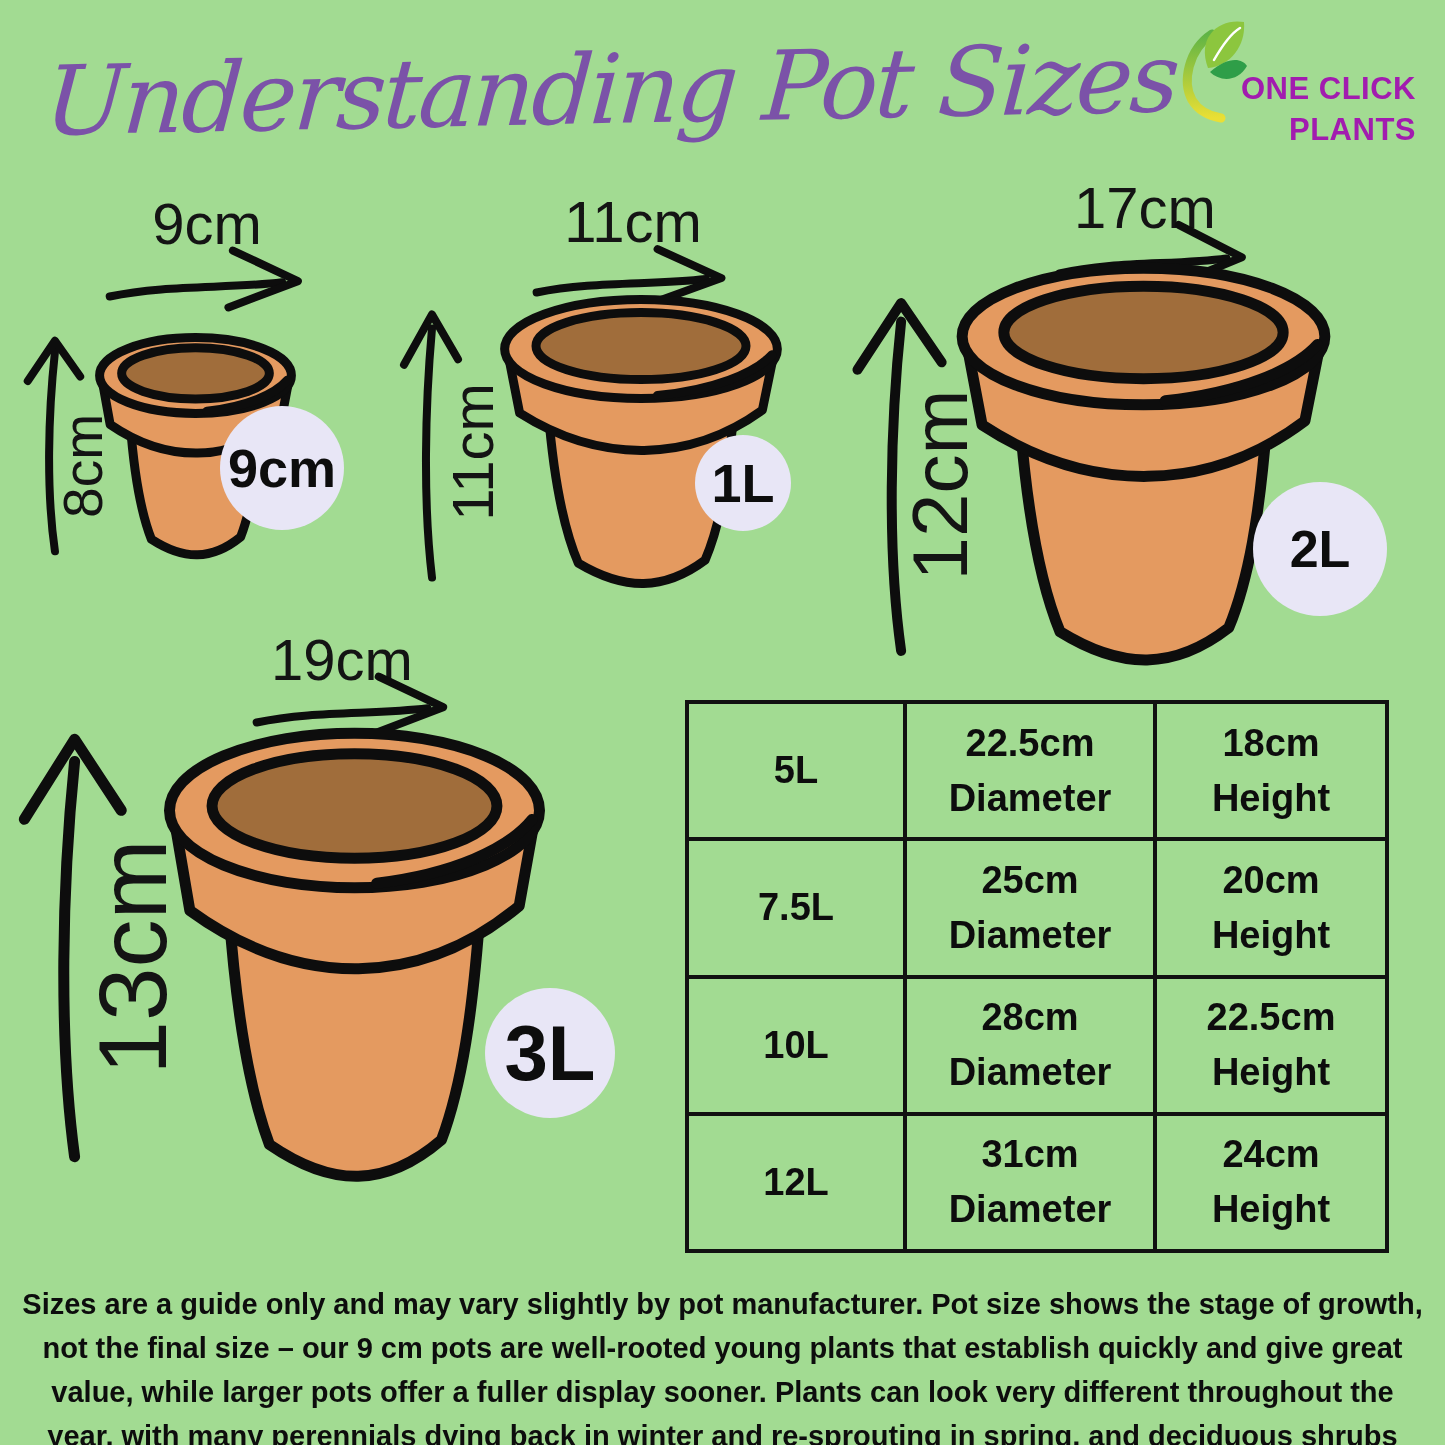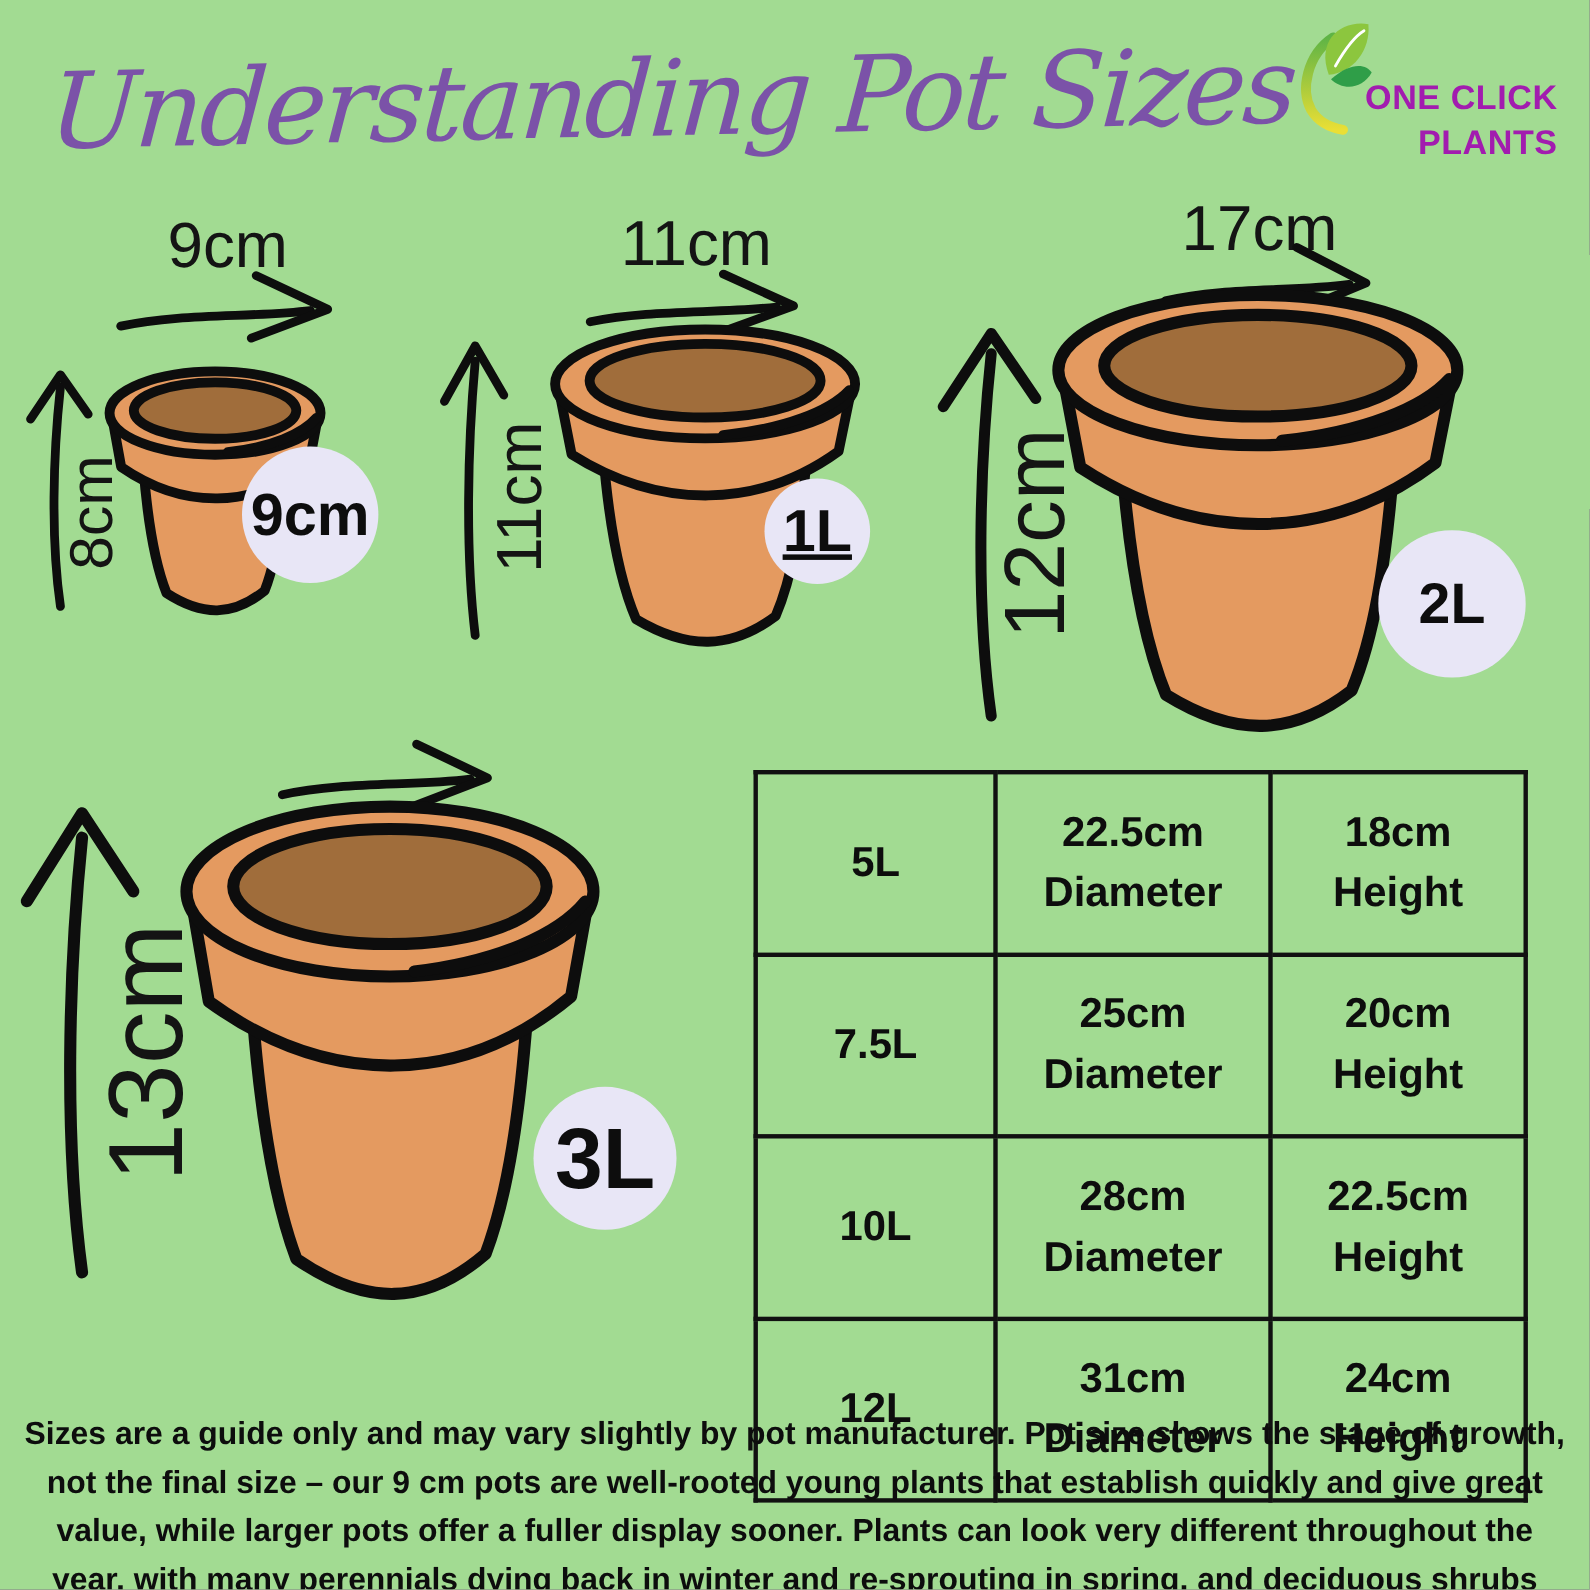--- a/index.html
+++ b/index.html
@@ -62,27 +62,27 @@
   .p3{left:944px; top:222px; width:399px; height:458px; stroke-width:11px;}
   .p4{left:151px; top:681px; width:407px; height:518px; stroke-width:11px;}
 
   
   .badge{
     position:absolute; background:#E8E6F6; border-radius:50%;
     display:flex; align-items:center; justify-content:center;
     font-weight:700; color:#0D0D0D;
   }
   .b1{left:220px;  top:406px; width:124px; height:124px; font-size:54px;}
-  .b2{left:695px;  top:435px; width:96px;  height:96px;  font-size:54px;text-decoration:underline;}
+  .b2{left:695px;  top:435px; width:96px;  height:96px;  font-size:54px;}
   .b3{left:1253px; top:482px; width:134px; height:134px; font-size:52px;}
   .b4{left:485px;  top:988px; width:130px; height:130px; font-size:78px;text-align:center;}
 
   
   .size-table{
-    position:absolute; left:685px; top:700px; width:700px; height:666px;
+    position:absolute; left:685px; top:700px; width:700px; height:553px;
     border-collapse:collapse; table-layout:fixed;
   }
   .size-table td{
     border:4px solid #111; text-align:center; vertical-align:middle;
     font-weight:700; font-size:38px; line-height:1.45; color:#0D0D0D; padding:0;
   }
 
   
   .footer{
     position:absolute; left:20px; top:1282px; width:1405px;
@@ -174,20 +174,21 @@
       <use href="#varrow-shape"></use>
     </svg>
   <div class="dim-label rot r3">12cm</div>
   <svg class="pot p3" viewBox="0 0 220 228" preserveAspectRatio="none">
       <use href="#pot-shape"></use>
     </svg>
   <div class="badge b3">
       <span>2L</span>
     </div>
 
+  <div class="dim-label l4">19cm</div>
   <svg class="harrow h4" viewBox="0 0 100 32" preserveAspectRatio="none">
       <use href="#harrow-shape"></use>
     </svg>
   <svg class="varrow v4" viewBox="0 0 34 100" preserveAspectRatio="none">
       <use href="#varrow-shape"></use>
     </svg>
   <div class="dim-label rot r4">13cm</div>
   <svg class="pot p4" viewBox="0 0 220 228" preserveAspectRatio="none">
       <use href="#pot-shape"></use>
     </svg>

